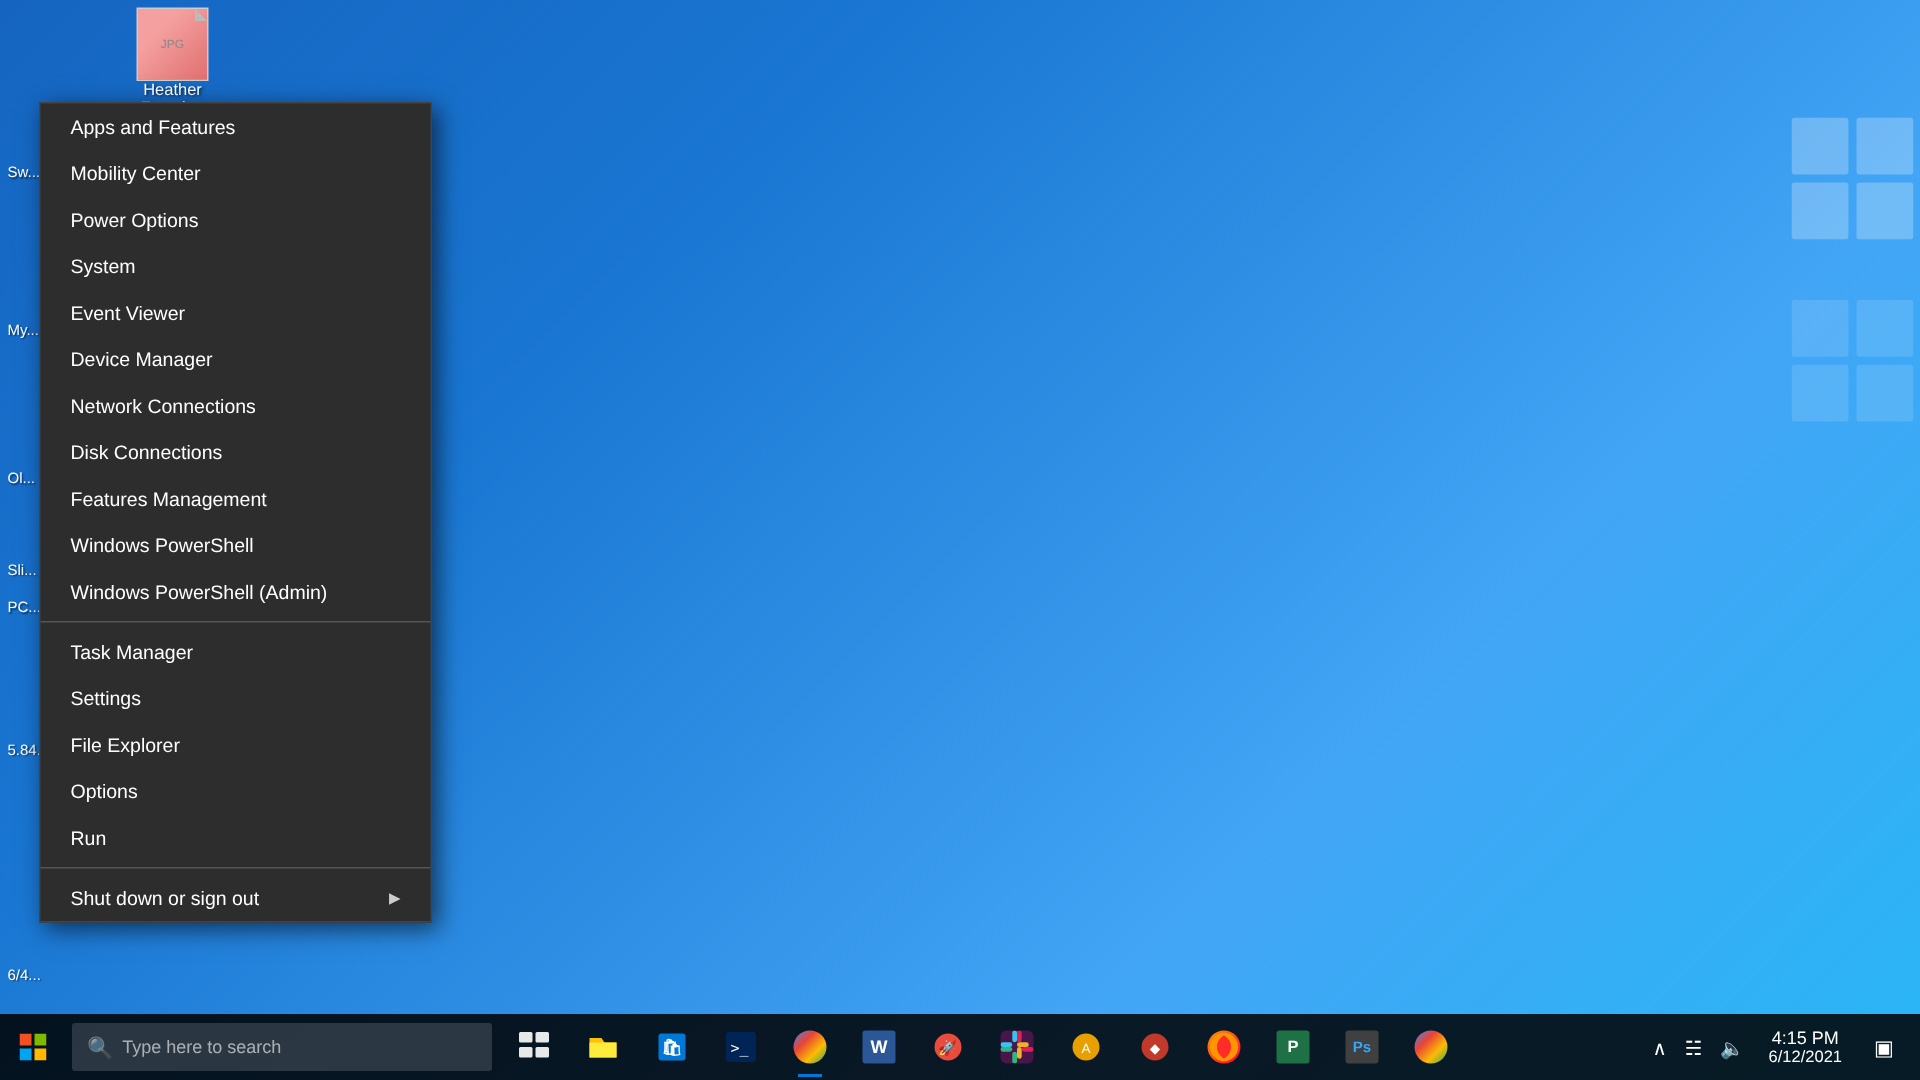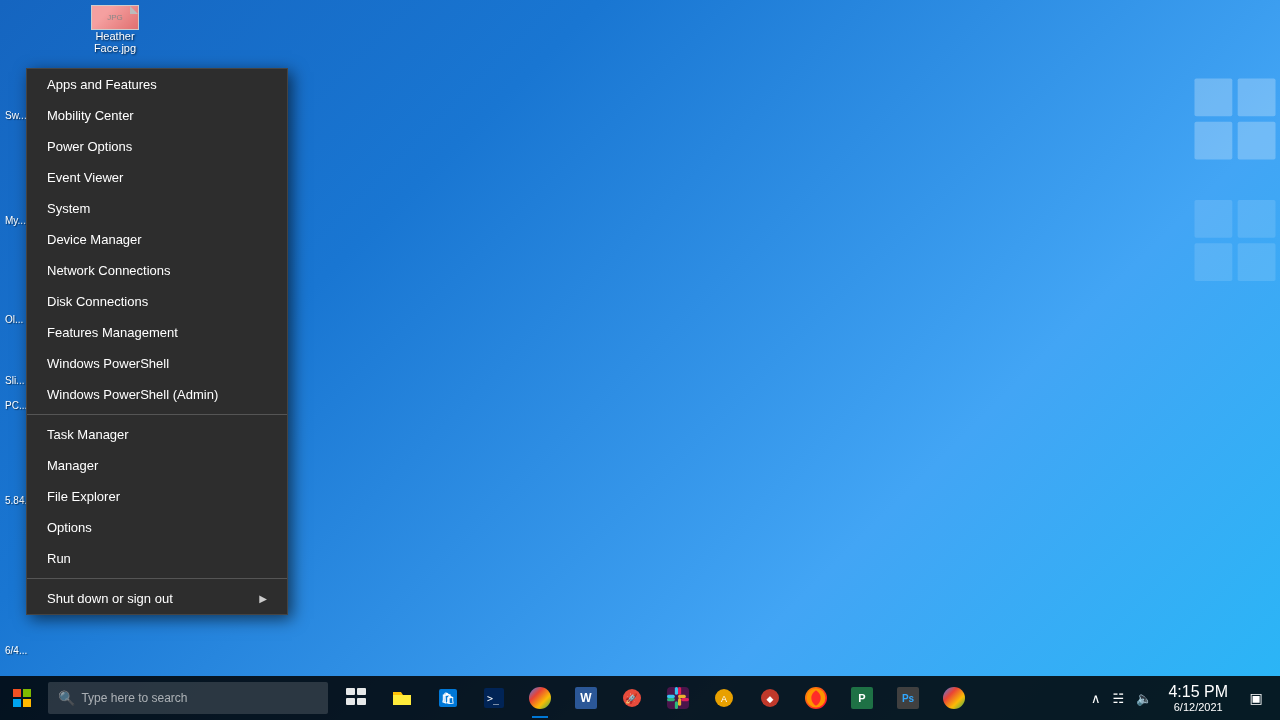--- a/index.html
+++ b/index.html
@@ -168,21 +168,21 @@
       padding: 0 4px;
       cursor: pointer;
     }
     .sys-time {
       color: white;
       font-size: 11px;
       text-align: center;
       padding: 0 8px;
       cursor: pointer;
     }
-    .sys-time div:first-child { font-size: 16px; }
+    .sys-time div:first-child { font-size: 12px; }
     .notification-icon {
       width: 32px;
       height: 44px;
       display: flex;
       align-items: center;
       justify-content: center;
       color: white;
       font-size: 14px;
       cursor: pointer;
     }
@@ -193,21 +193,21 @@
       top: 5px;
       left: 80px;
       display: flex;
       flex-direction: column;
       align-items: center;
       width: 70px;
       cursor: pointer;
     }
     .heather-icon .img-thumb {
       width: 48px;
-      height: 25px;
+      height: 49px;
       background: linear-gradient(135deg, #f5a0a0 30%, #e07070 100%);
       border: 1px solid #ccc;
       display: flex;
       align-items: center;
       justify-content: center;
       font-size: 9px;
       color: #333;
       position: relative;
     }
     .heather-icon .img-thumb::after {
@@ -280,26 +280,26 @@
   <div class="menu-item">
     <span class="menu-item-text">Apps and Features</span>
   </div>
   <div class="menu-item">
     <span class="menu-item-text">Mobility Center</span>
   </div>
   <div class="menu-item">
     <span class="menu-item-text">Power Options</span>
   </div>
   <div class="menu-item">
+    <span class="menu-item-text">System</span>
+  </div>
+  <div class="menu-item">
     <span class="menu-item-text">Event Viewer</span>
   </div>
   <div class="menu-item">
-    <span class="menu-item-text">System</span>
-  </div>
-  <div class="menu-item">
     <span class="menu-item-text">Device Manager</span>
   </div>
   <div class="menu-item">
     <span class="menu-item-text">Network Connections</span>
   </div>
   <div class="menu-item">
     <span class="menu-item-text">Disk Connections</span>
   </div>
   <div class="menu-item">
     <span class="menu-item-text">Features Management</span>
@@ -310,21 +310,21 @@
   <div class="menu-item">
     <span class="menu-item-text">Windows PowerShell (Admin)</span>
   </div>
 
   <div class="menu-separator"></div>
 
   <div class="menu-item">
     <span class="menu-item-text">Task Manager</span>
   </div>
   <div class="menu-item">
-    <span class="menu-item-text">Manager</span>
+    <span class="menu-item-text">Settings</span>
   </div>
   <div class="menu-item">
     <span class="menu-item-text">File Explorer</span>
   </div>
   <div class="menu-item">
     <span class="menu-item-text">Options</span>
   </div>
   <div class="menu-item">
     <span class="menu-item-text">Run</span>
   </div>

